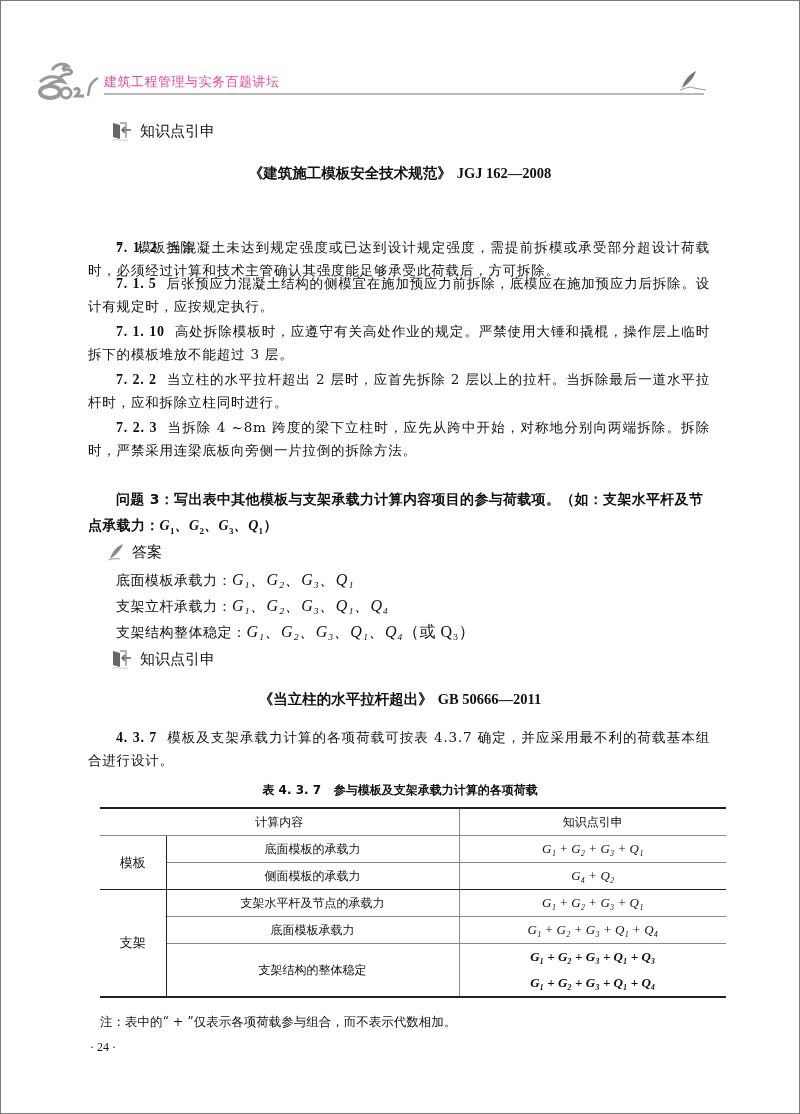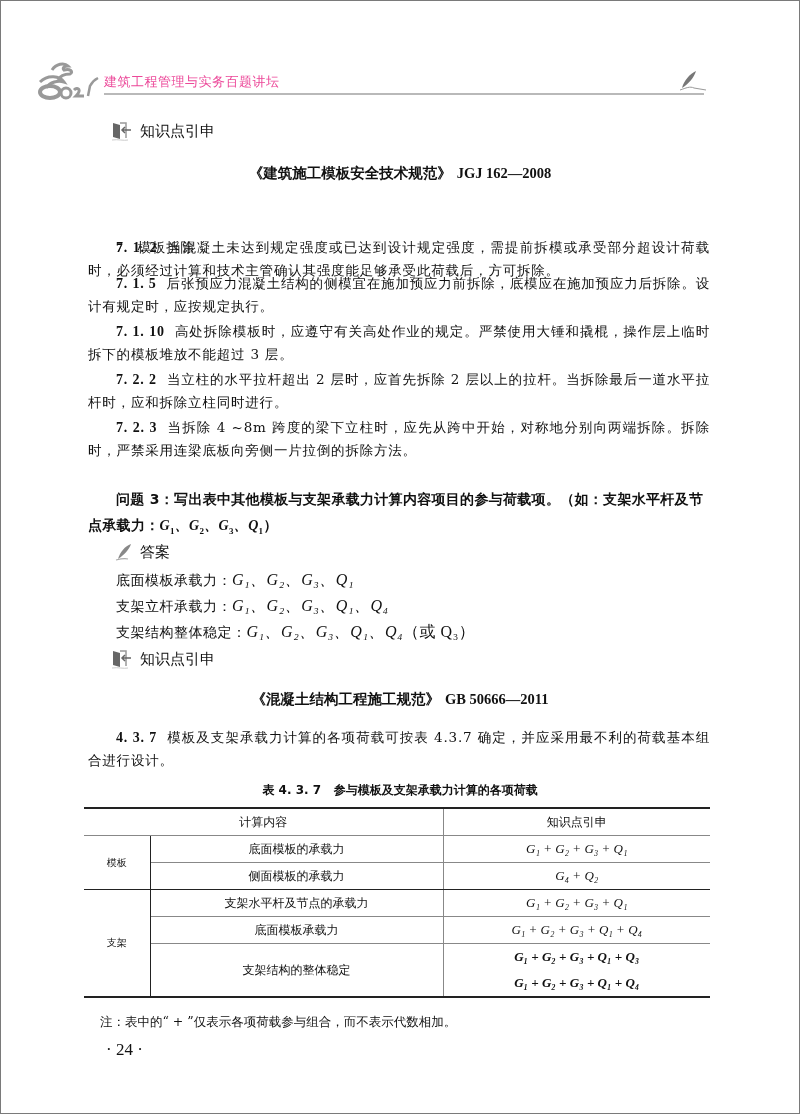--- a/index.html
+++ b/index.html
@@ -32,35 +32,35 @@
             font-family: "DejaVu Sans", "Liberation Sans", sans-serif; text-indent: 28px; letter-spacing: 0.3px; }
   .math { font-family: "Liberation Serif", serif; font-style: italic; font-weight: bold; text-align: right; }
   .math sub { font-size: 9px; font-style: normal; }
 
   .ans-line { left: 116px; font-size: 14px; line-height: 24px; letter-spacing: 0.5px; }
   .ans-line .m { font-family: "Liberation Serif", serif; font-style: italic; font-size: 16px; }
 
   .table-caption { left: 0; width: 800px; text-align: center; font-size: 12px; font-weight: bold;
                    font-family: "DejaVu Sans", "Liberation Sans", sans-serif; }
 
-  table.load-table { position: absolute; left: 84px; top: 807px; width: 626px; border-collapse: collapse;
+  table.load-table { position: absolute; left: 100px; top: 807px; width: 626px; border-collapse: collapse;
                      font-size: 12px; }
   table.load-table td { border-bottom: 1px solid #888; border-right: 1px solid #888; text-align: center;
                         vertical-align: middle; padding: 0; height: 26px; }
   table.load-table tr:first-child td { border-top: 2px solid #222; }
   table.load-table td.last { border-right: none; }
   table.load-table tr.group-end td { border-bottom: 1.5px solid #222; }
   table.load-table tr.table-end td { border-bottom: 2px solid #222; }
-  table.load-table td.grp { border-bottom: 1.5px solid #222; border-right: 1.5px solid #222; font-size: 10px; }
+  table.load-table td.grp { border-bottom: 1.5px solid #222; border-right: 1.5px solid #222; font-size: 13px; }
   table.load-table td.grp.end { border-bottom: 2px solid #222; }
   .formula { font-family: "Liberation Serif", serif; font-style: italic; font-size: 13px; }
   .formula-line { display: block; line-height: 26px; font-weight: bold; }
 
   .note { left: 100px; top: 1014px; font-size: 12.5px; }
-  .page-num { left: 106px; top: 1040px; font-size: 17px; font-family: "Liberation Serif", serif; }
+  .page-num { left: 90px; top: 1040px; font-size: 12px; font-family: "Liberation Serif", serif; }
 </style>
 </head>
 <body>
 
 <div class="page-frame"></div>
 
 <svg class="header-logo" viewBox="0 0 70 42">
   <path d="M18 10 C 22 4, 30 2, 34 6 C 30 6, 28 8, 30 10 C 36 8, 40 12, 36 14 C 30 14, 26 16, 24 20" fill="none" stroke="#999" stroke-width="3"></path>
   <path d="M6 22 C 14 14, 26 16, 30 22 C 24 20, 16 22, 12 28" fill="none" stroke="#999" stroke-width="3"></path>
   <ellipse cx="16" cy="32" rx="10" ry="6" fill="none" stroke="#999" stroke-width="4"></ellipse>
@@ -106,21 +106,21 @@
   <span class="num">7. 2. 2</span><span>当立柱的水平拉杆超出 2 层时，应首先拆除 2 层以上的拉杆。当拆除最后一道水平拉杆时，应和拆除立柱同时进行。</span>
 </div>
 <div class="abs para indent" style="top:416px;">
   <span class="num">7. 2. 3</span><span>当拆除 4 ~8m 跨度的梁下立柱时，应先从跨中开始，对称地分别向两端拆除。拆除时，严禁采用连梁底板向旁侧一片拉倒的拆除方法。</span>
 </div>
 
 <div class="abs q-text" style="top:486px;">
   <span>问题 3：写出表中其他模板与支架承载力计算内容项目的参与荷载项。（如：支架水平杆及节点承载力：</span><span class="math"><span>G<sub>1</sub></span>、<span>G<sub>2</sub></span>、<span>G<sub>3</sub></span>、<span>Q<sub>1</sub></span></span><span>）</span>
 </div>
 
-<div class="abs section-label sans" style="left:114px; top:542px;text-align:center;">
+<div class="abs section-label sans" style="left:106px; top:542px;text-align:center;">
   <svg class="section-icon" style="width:20px;height:20px;margin-right:6px;" viewBox="0 0 20 20">
     <path d="M4 17 C 6 10, 11 4, 17 2 C 15 8, 10 13, 4 17 Z" fill="#888"></path>
     <path d="M2 18 C 6 17, 10 16, 14 17" fill="none" stroke="#aaa" stroke-width="1.2"></path>
   </svg><span>答案</span>
 </div>
 
 <div class="abs ans-line" style="top:568px;">
   <span>底面模板承载力：</span><span class="m">G₁、G₂、G₃、Q₁</span>
 </div>
 <div class="abs ans-line" style="top:594px;">
@@ -133,21 +133,21 @@
 <div class="abs section-label sans" style="left:110px; top:648px;">
   <svg class="section-icon" viewBox="0 0 22 22">
     <path d="M3 3 L 10 5 L 10 19 L 3 17 Z" fill="#666"></path>
     <path d="M10 3 L 16 3 L 16 18" fill="none" stroke="#999" stroke-width="1.5"></path>
     <path d="M21 10 L 12 10 M 15 7 L 12 10 L 15 13" fill="none" stroke="#666" stroke-width="1.5"></path>
     <path d="M2 20 C 8 19, 14 21, 18 20" fill="none" stroke="#ccc" stroke-width="1"></path>
   </svg><span>知识点引申</span>
 </div>
 
 <div class="abs std-title" style="top:690px;">
-  <span>《混凝土结构工程施工规范》</span>
+  <span>《当立柱的水平拉杆超出》</span>
   <span class="roman">GB 50666—2011</span>
 </div>
 
 <div class="abs para indent" style="top:726px;">
   <span class="num">4. 3. 7</span><span>模板及支架承载力计算的各项荷载可按表 4.3.7 确定，并应采用最不利的荷载基本组合进行设计。</span>
 </div>
 
 <div class="abs table-caption" style="top:782px;">
   <span>表 4. 3. 7</span>&nbsp;&nbsp;&nbsp;<span>参与模板及支架承载力计算的各项荷载</span>
 </div>

